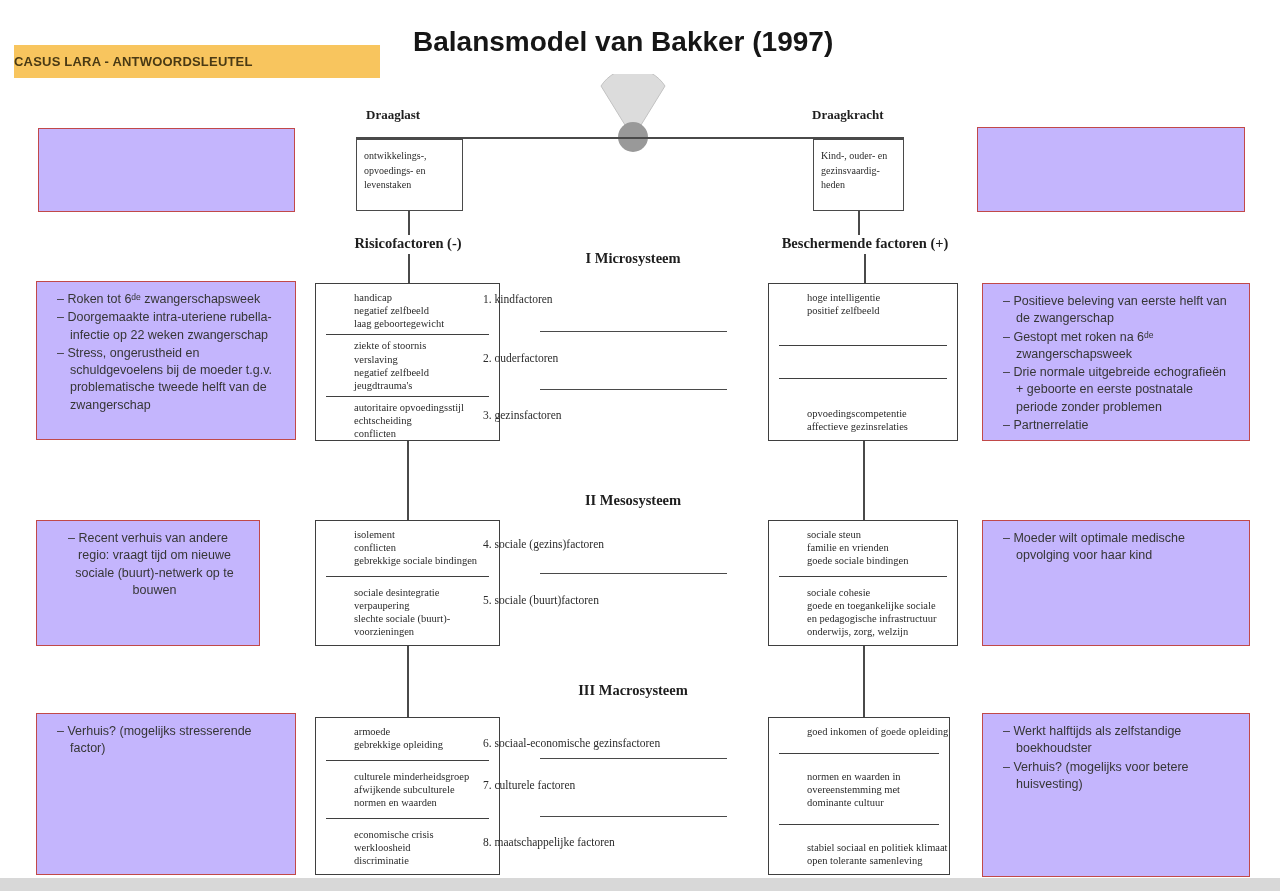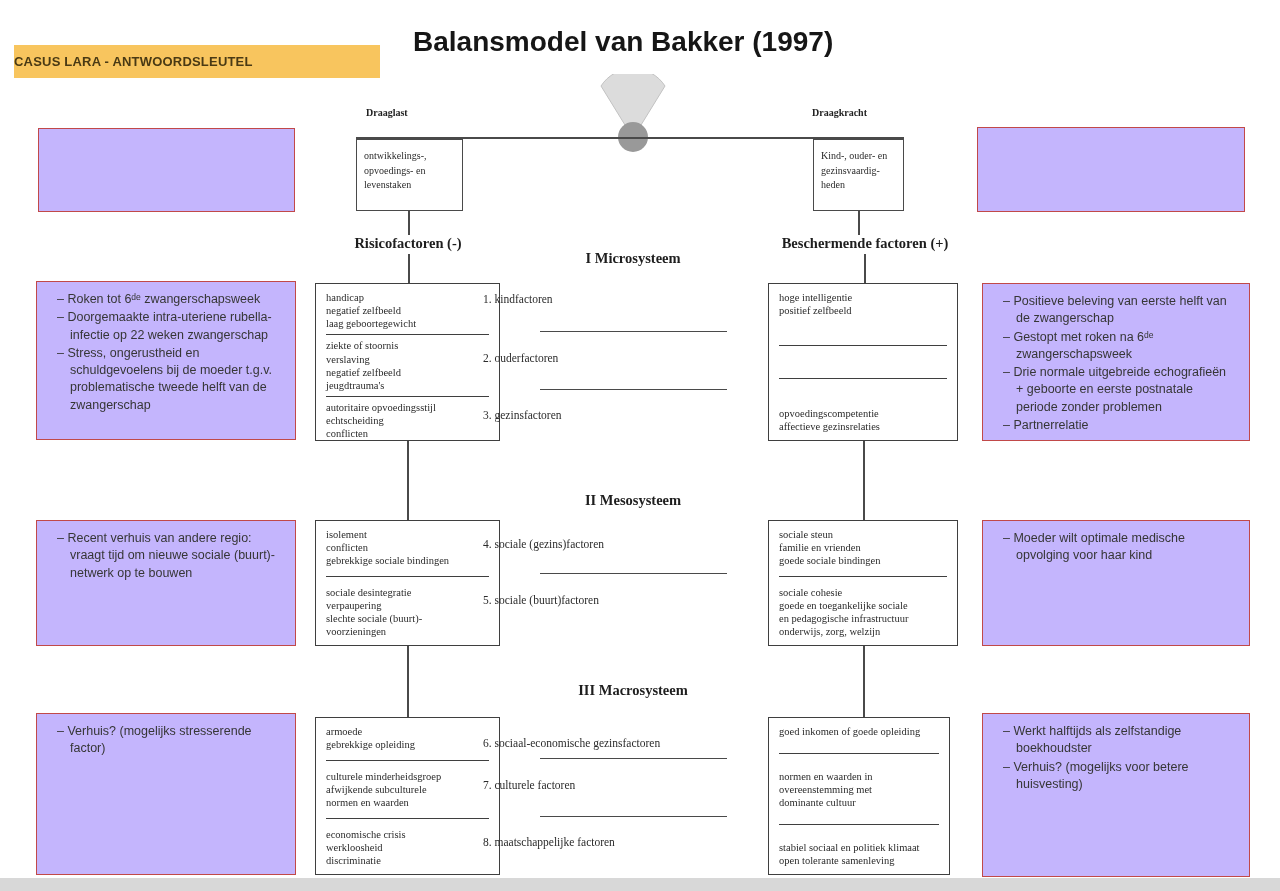--- a/index.html
+++ b/index.html
@@ -9,37 +9,37 @@
   
   .banner{position:absolute;left:14px;top:33px;width:366px;height:33px;background:#f8c55e;
           display:flex;align-items:center;justify-content:flex-start;margin-top:12px;}
   .banner span{font-family:"Liberation Sans",sans-serif;font-weight:bold;font-size:13px;color:#4a3a14;letter-spacing:.2px;}
   .title{position:absolute;left:413px;top:26px;font-family:"Liberation Sans",sans-serif;
          font-weight:bold;font-size:28px;color:#161616;white-space:nowrap;}
 
   
   .beam{position:absolute;left:356px;top:137px;width:548px;height:2px;background:#4a4a4a;}
   .fan{position:absolute;left:585px;top:74px;}
-  .scale-label{position:absolute;font-weight:bold;font-size:10px;color:#1e1e1e;}
+  .scale-label{position:absolute;font-weight:bold;font-size:13px;color:#1e1e1e;}
   .sbox{position:absolute;border:1.3px solid #4a4a4a;background:#fff;padding:9px 7px;
         font-size:10px;line-height:1.45;}
   .sbox-line{white-space:nowrap;}
 
   
   .vline{position:absolute;width:1.6px;background:#4a4a4a;}
 
   
   .colhdr{position:absolute;font-weight:bold;font-size:14.5px;color:#1e1e1e;text-align:center;width:220px;}
 
   
   .fbox{position:absolute;border:1.4px solid #3f3f3f;background:#fff;box-sizing:border-box;
         padding:7px 10px;display:flex;flex-direction:column;justify-content:space-between;
         font-size:10.5px;line-height:1.25;}
   .sec-sep{border-top:1.5px solid #3f3f3f;width:100%;margin:4px 0;}
-  .bline{white-space:nowrap;}
+  .bline{white-space:nowrap;margin-left:28px;}
 
   
   .systitle{position:absolute;left:483px;width:300px;text-align:center;font-weight:bold;font-size:14.5px;color:#1e1e1e;}
   .factor{position:absolute;left:483px;width:300px;text-align:left;font-size:11.5px;color:#2b2b2b;}
   .midsep{position:absolute;left:540px;width:187px;border-top:1.7px solid #4a4a4a;}
 
   
   .abox{position:absolute;border:1.7px solid #c14949;background:#c4b5fd;box-sizing:border-box;
         padding:9px 20px;font-family:"Liberation Sans",sans-serif;font-size:12.5px;
         line-height:1.38;color:#363636;}
@@ -203,21 +203,21 @@
   <div class="factor" style="top:779px;">7. culturele factoren</div>
   <div class="midsep" style="top:816px;"></div>
   <div class="factor" style="top:836px;">8. maatschappelijke factoren</div>
 
   <div class="abox" style="left:38px;top:128px;width:257px;height:84px;"></div>
   <div class="abox" style="left:36px;top:281px;width:260px;height:159px;">
       <div class="bullet">– Roken tot 6ᵈᵉ zwangerschapsweek</div>
       <div class="bullet">– Doorgemaakte intra-uteriene rubella-infectie op 22 weken zwangerschap</div>
       <div class="bullet">– Stress, ongerustheid en schuldgevoelens bij de moeder t.g.v. problematische tweede helft van de zwangerschap</div>
     </div>
-  <div class="abox" style="left:36px;top:520px;width:260px;height:126px;">
+  <div class="abox" style="left:36px;top:520px;width:224px;height:126px;text-align:center;">
       <div class="bullet">– Recent verhuis van andere regio: vraagt tijd om nieuwe sociale (buurt)-netwerk op te bouwen</div>
     </div>
   <div class="abox" style="left:36px;top:713px;width:260px;height:162px;">
       <div class="bullet">– Verhuis? (mogelijks stresserende factor)</div>
     </div>
 
   <div class="abox" style="left:977px;top:127px;width:268px;height:85px;"></div>
   <div class="abox" style="left:982px;top:283px;width:268px;height:158px;">
       <div class="bullet">– Positieve beleving van eerste helft van de zwangerschap</div>
       <div class="bullet">– Gestopt met roken na 6ᵈᵉ zwangerschapsweek</div>

